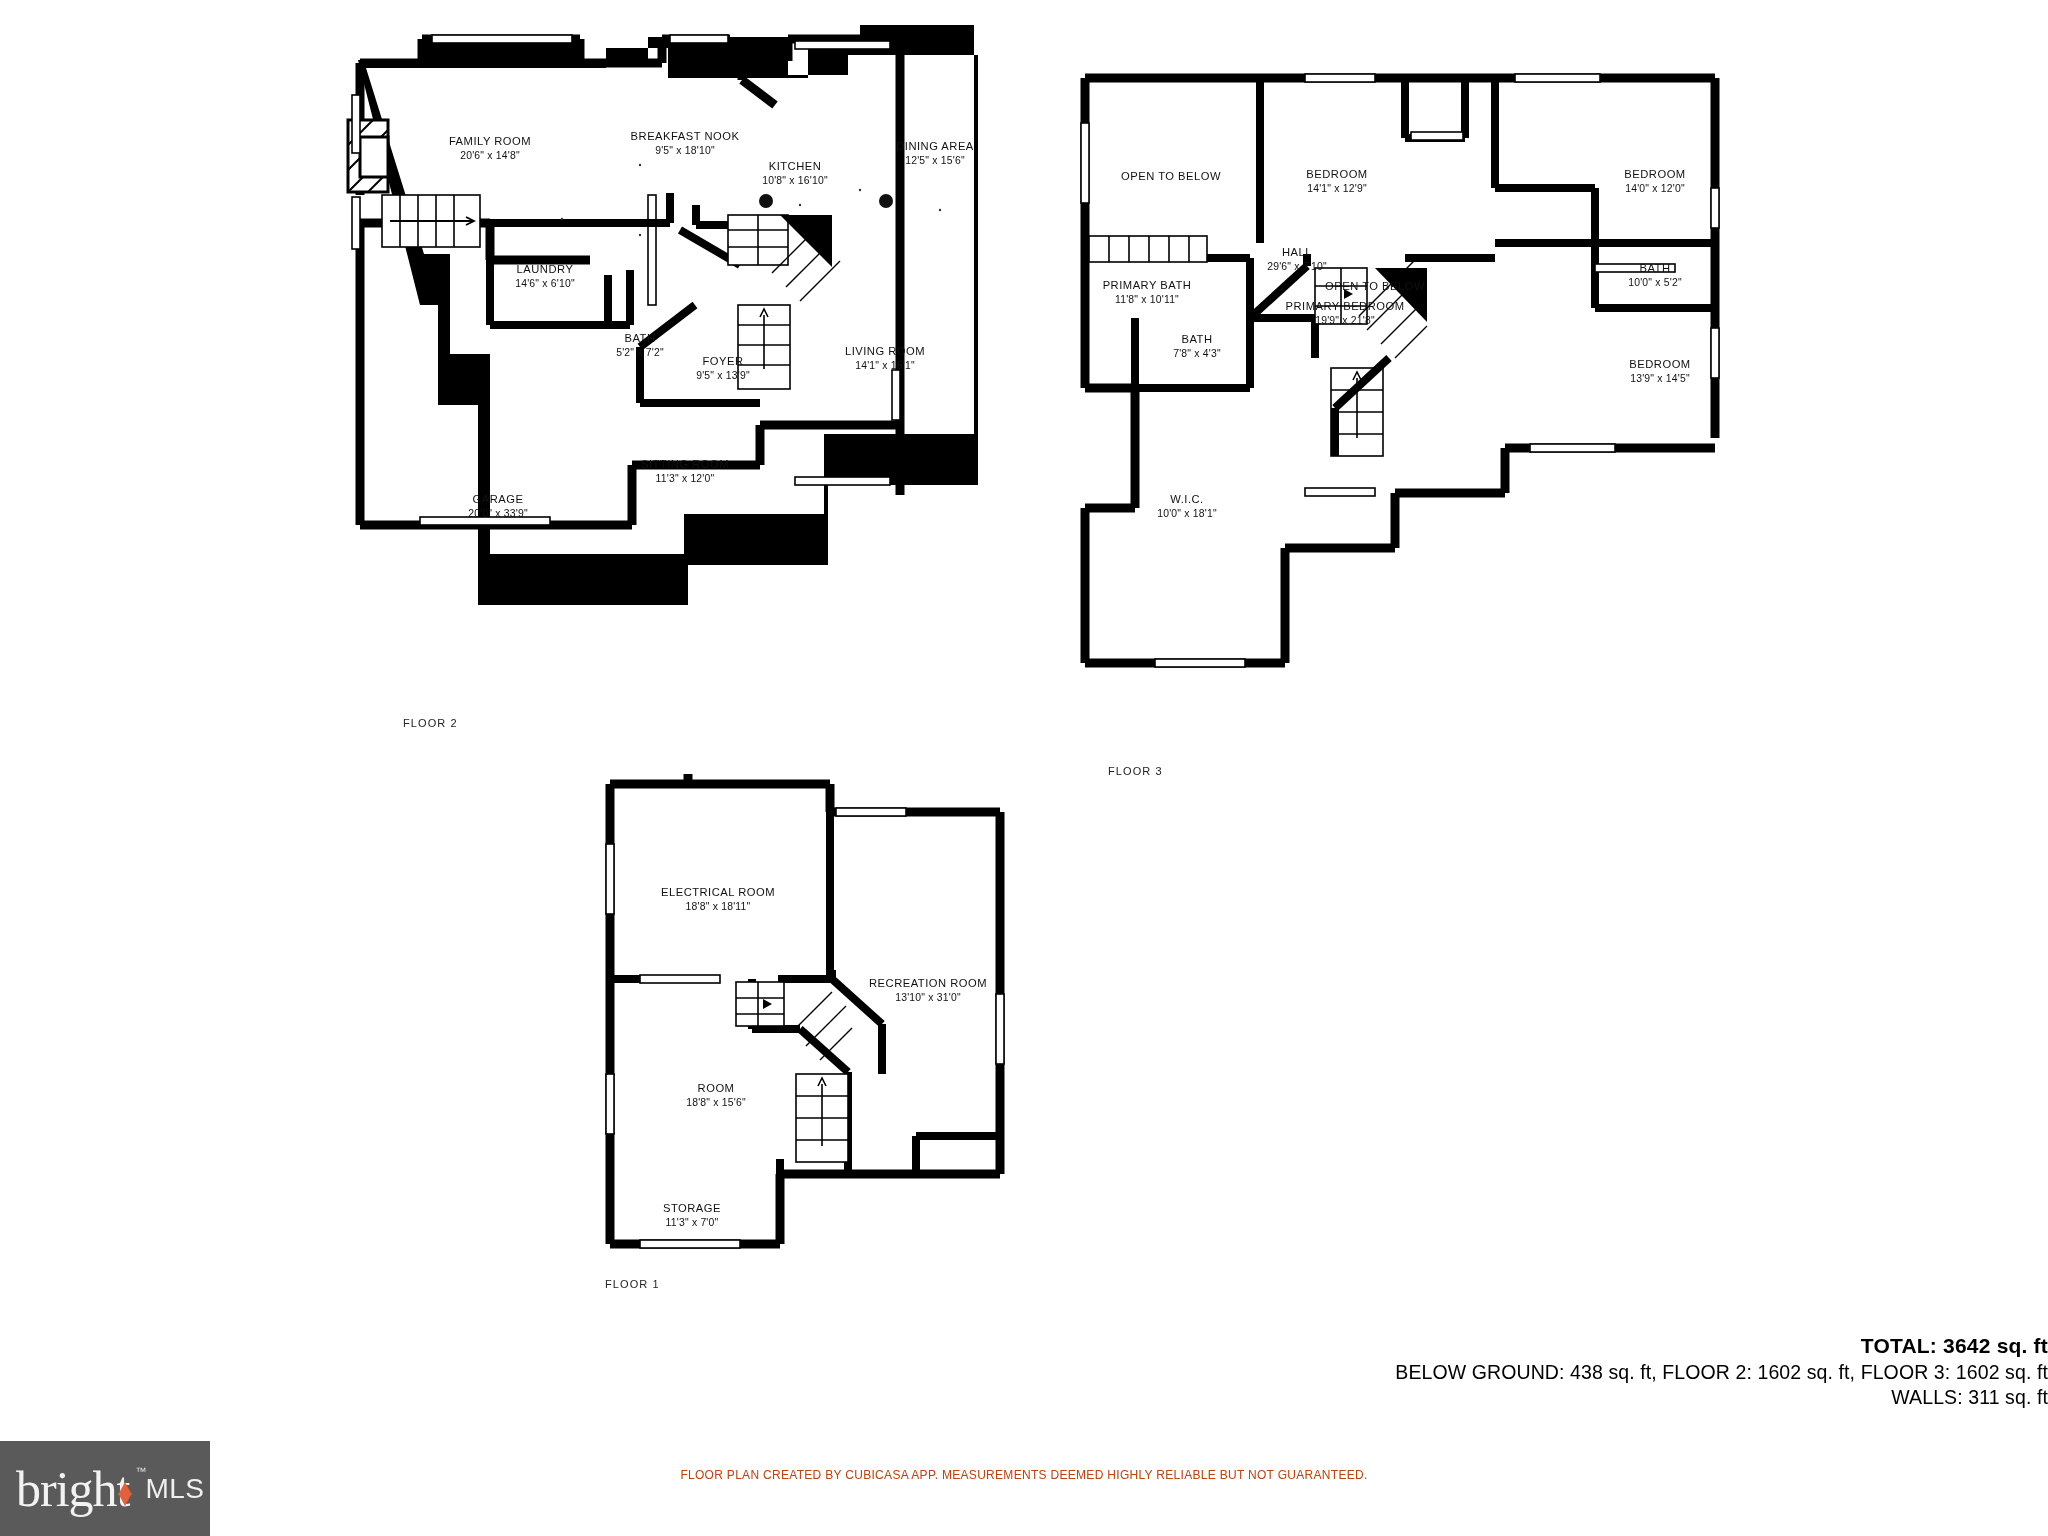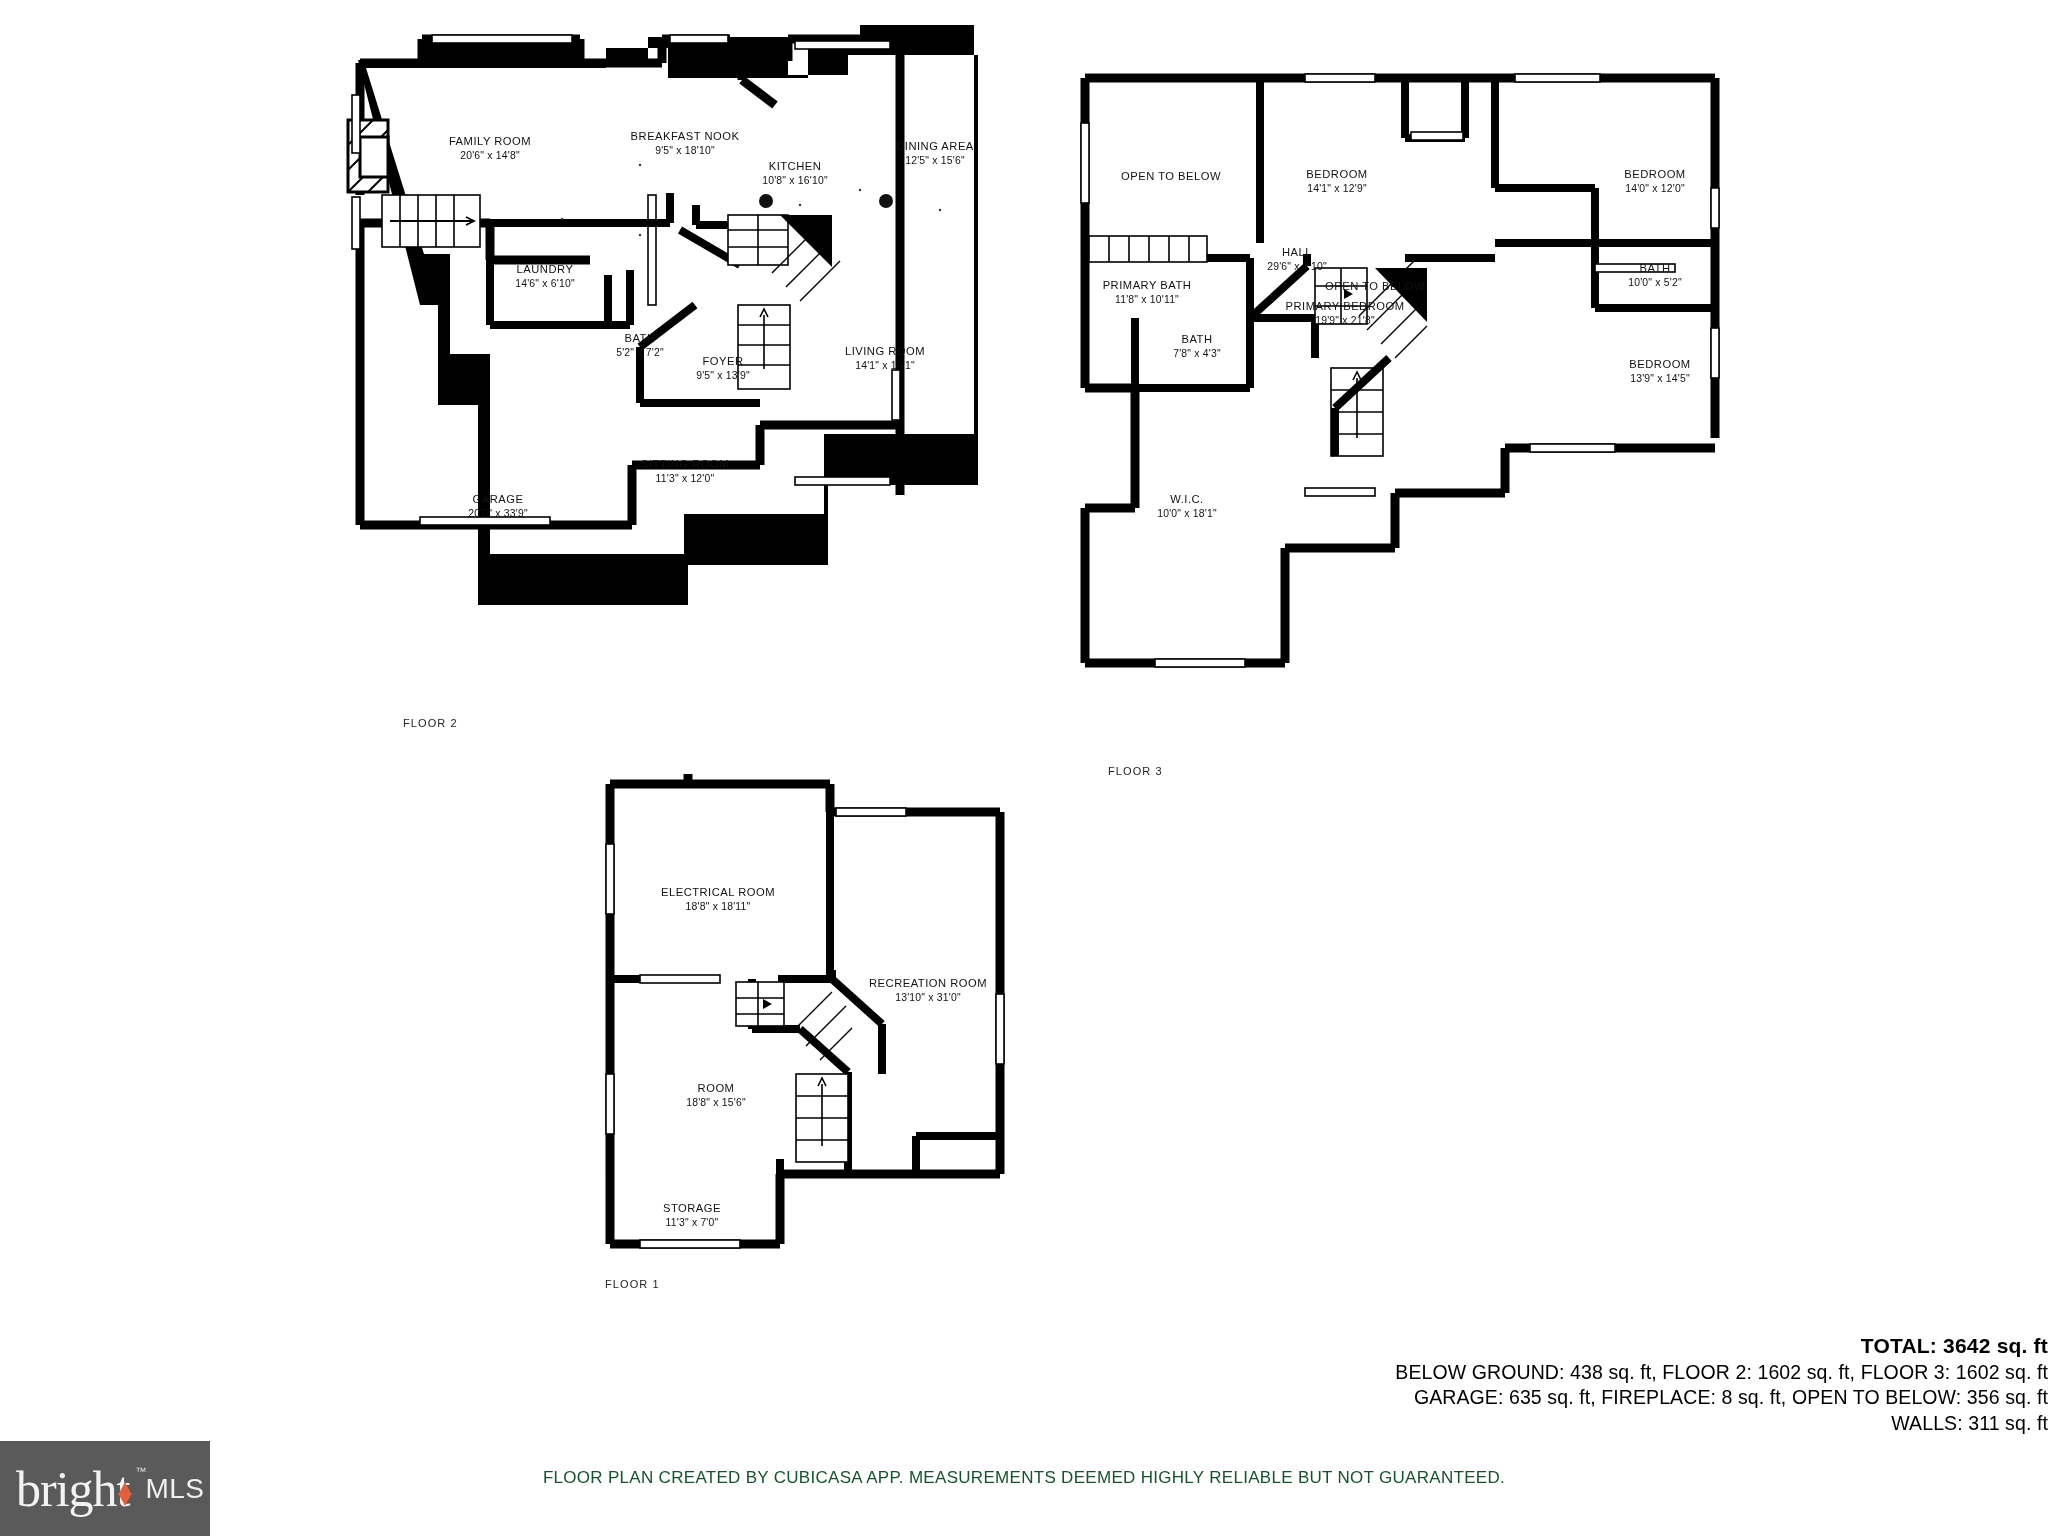--- a/index.html
+++ b/index.html
@@ -19,21 +19,21 @@
   
   #summary{
     position:absolute;left:0;right:0;top:1332px;text-align:right;
     font-family:"Liberation Sans",sans-serif;color:#000;
   }
   #summary .total{font-size:21px;font-weight:bold;letter-spacing:.2px;line-height:1.34;}
   #summary .line{font-size:19.5px;letter-spacing:.1px;line-height:1.30;}
   
   #disclaimer{
     position:absolute;left:0;right:0;top:1468px;text-align:center;
-    font-size:17px;letter-spacing:.3px;color:#14532d;
+    font-size:12px;letter-spacing:.3px;color:#c2410c;
     font-family:"Liberation Sans",sans-serif;
   }
   #brand{
     position:absolute;left:0;top:1441px;width:210px;height:95px;
     background:#5a5a5a;display:flex;align-items:center;
   }
   #brand .bword{
     position:relative;color:#f2f2f2;font-size:50px;letter-spacing:-1px;
     font-family:"Liberation Serif",serif;margin-left:16px;line-height:1;
   }
@@ -386,21 +386,20 @@
     <text class="rname" x="92" y="438">STORAGE</text>
     <text class="rdim" x="92" y="452">11'3" x 7'0"</text>
   </g>
 </svg>
 </div>
 <div class="floorcap" style="left:605px;top:1278px;">FLOOR 1</div>
 
 <div id="summary">
   <div class="total">TOTAL: 3642 sq. ft</div>
   <div class="line">BELOW GROUND: 438 sq. ft, FLOOR 2: 1602 sq. ft, FLOOR 3: 1602 sq. ft</div>
-  <div class="line">GARAGE: 635 sq. ft, FIREPLACE: 8 sq. ft, OPEN TO BELOW: 356 sq. ft</div>
   <div class="line">WALLS: 311 sq. ft</div>
 </div>
 
 <div id="disclaimer">FLOOR PLAN CREATED BY CUBICASA APP. MEASUREMENTS DEEMED HIGHLY RELIABLE BUT NOT GUARANTEED.</div>
 
 <div id="brand">
   <div class="bword">
     <span>bright</span>
     <span class="spark"></span>
     <span class="spark2"></span>

